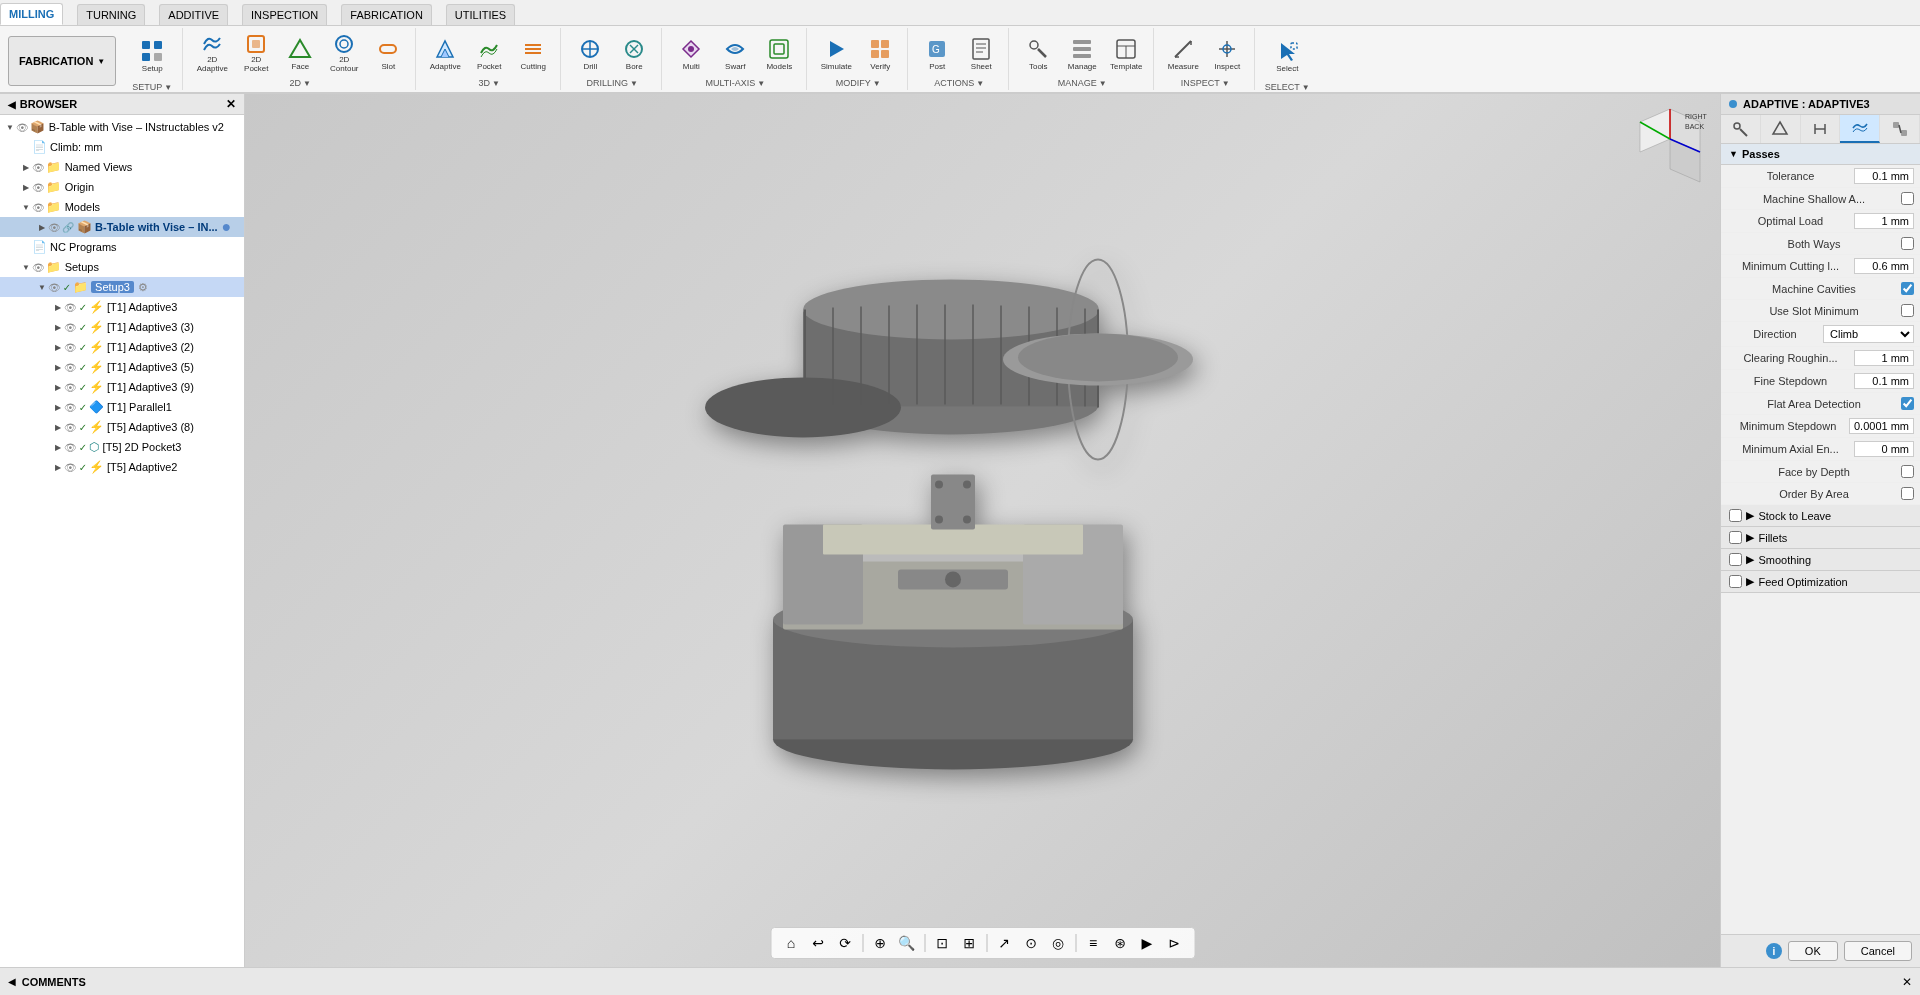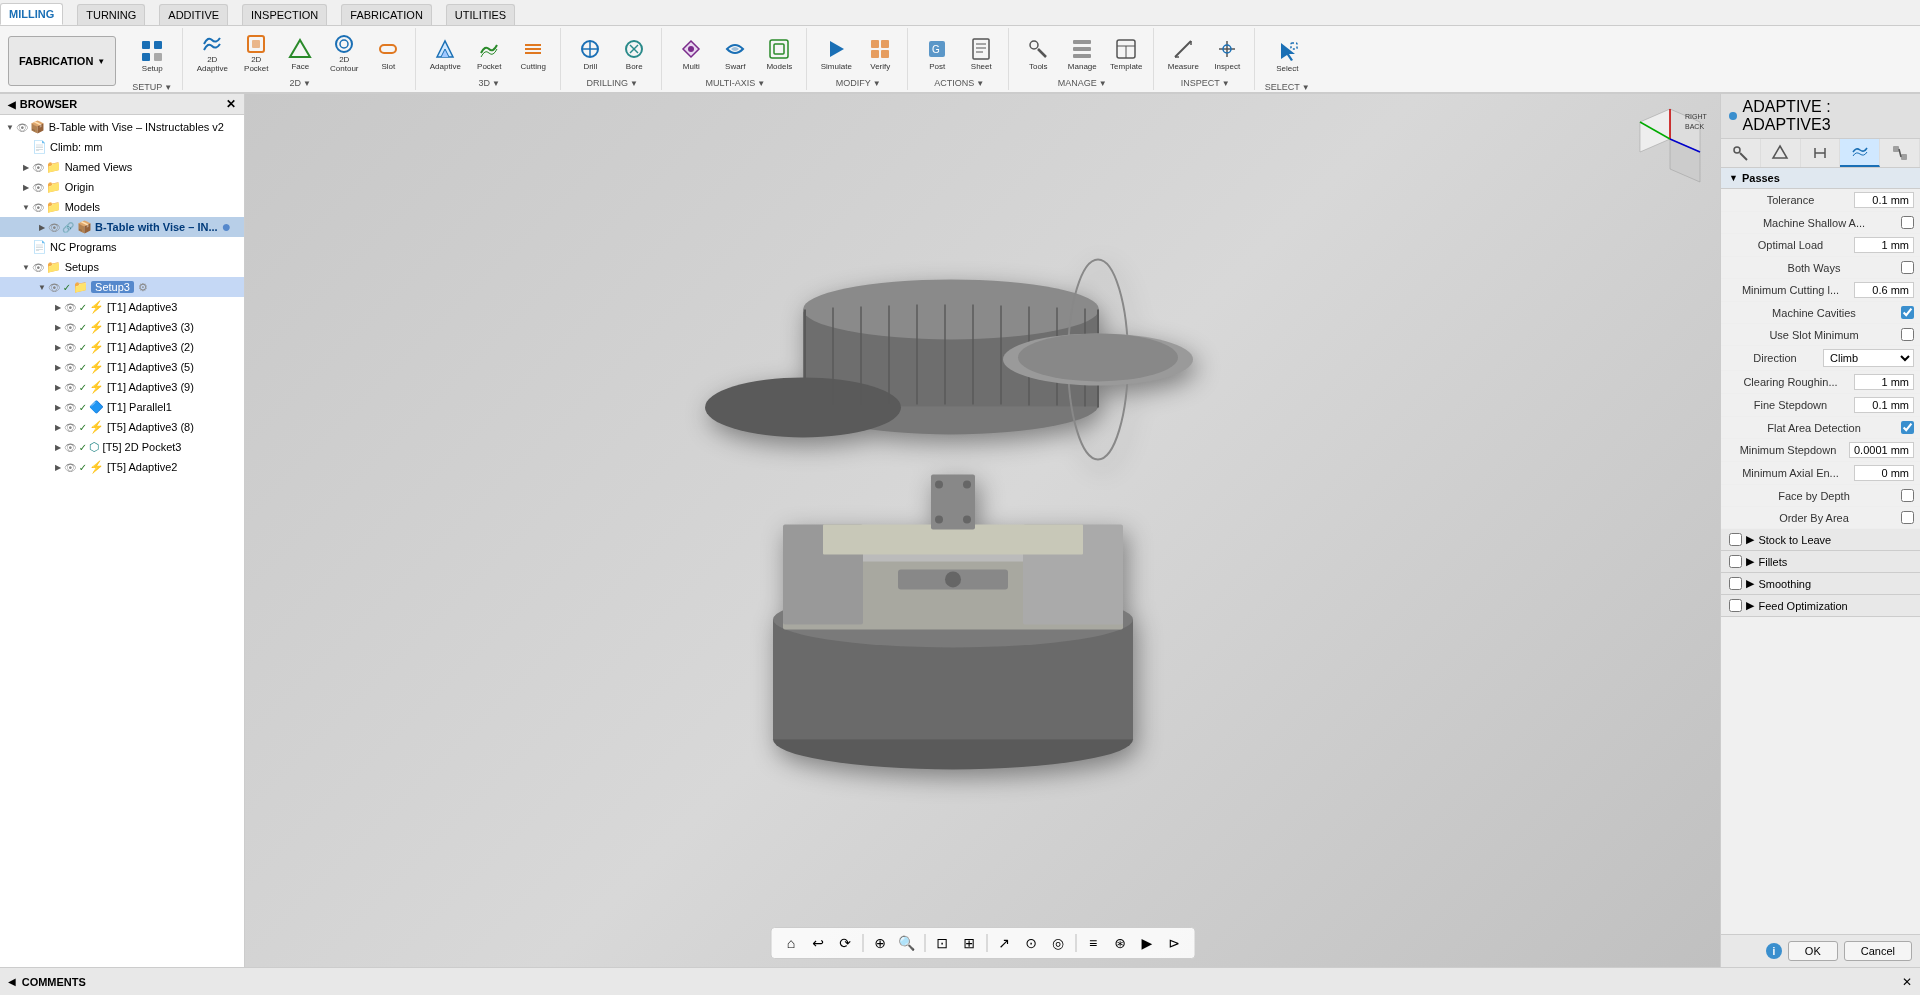--- a/index.html
+++ b/index.html
@@ -1001,21 +1001,21 @@
           <div class="bottom-btn" title="Render">⊛</div>
           <div class="bottom-btn" title="Animation">▶</div>
           <div class="bottom-btn" title="Step">⊳</div>
         </div>
       </div>
     </div>
 
     <div class="right-panel">
       <div class="right-panel-header">
         <div class="dot"></div>
-        <span style="font-size:16px; font-weight:normal;">ADAPTIVE : ADAPTIVE3</span>
+        <span style="font-size:11px; font-weight:bold;">ADAPTIVE : ADAPTIVE3</span>
       </div>
 
       <div class="right-panel-tabs">
         <div class="right-panel-tab" title="Tool">
           <svg width="18" height="18" viewBox="0 0 18 18">
               <circle cx="6" cy="6" r="3" fill="none" stroke="#555" stroke-width="1.5"></circle>
               <line x1="9" y1="9" x2="16" y2="16" stroke="#555" stroke-width="2"></line>
             </svg>
         </div>
         <div class="right-panel-tab" title="Geometry">

